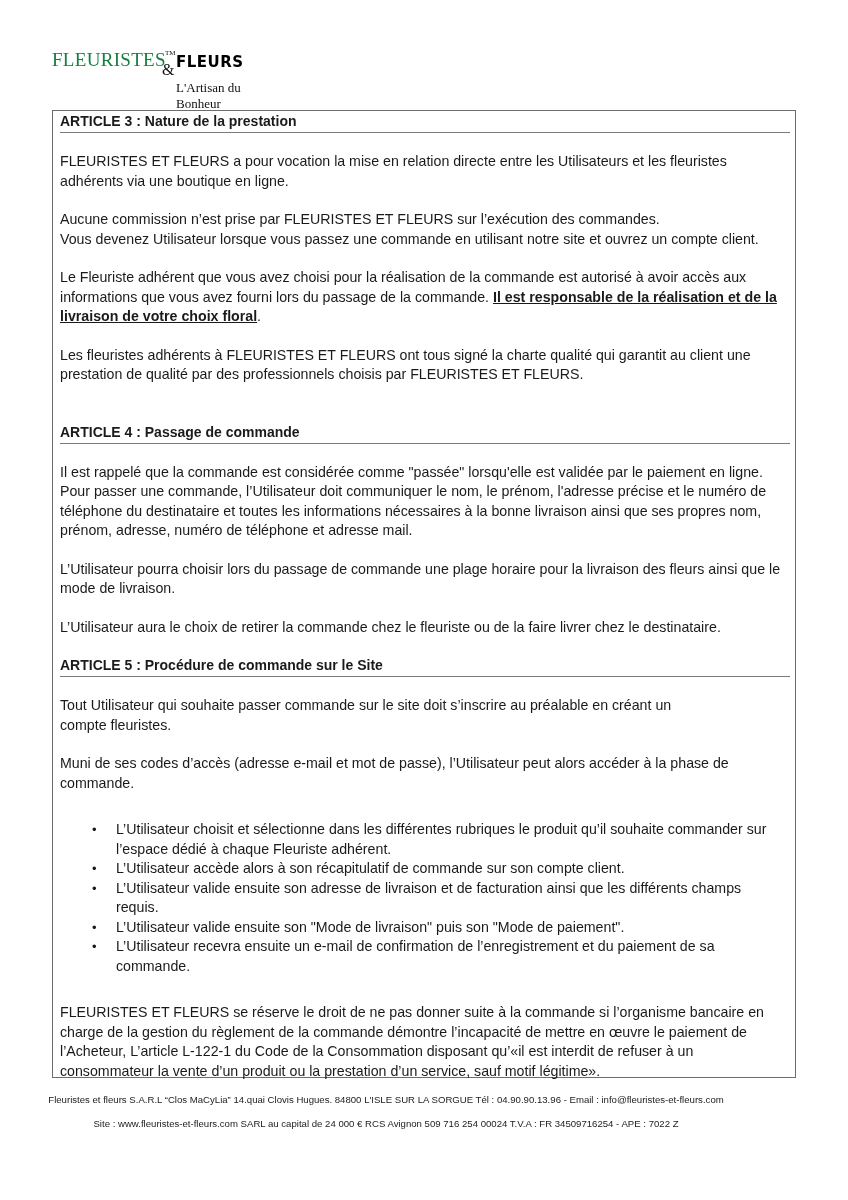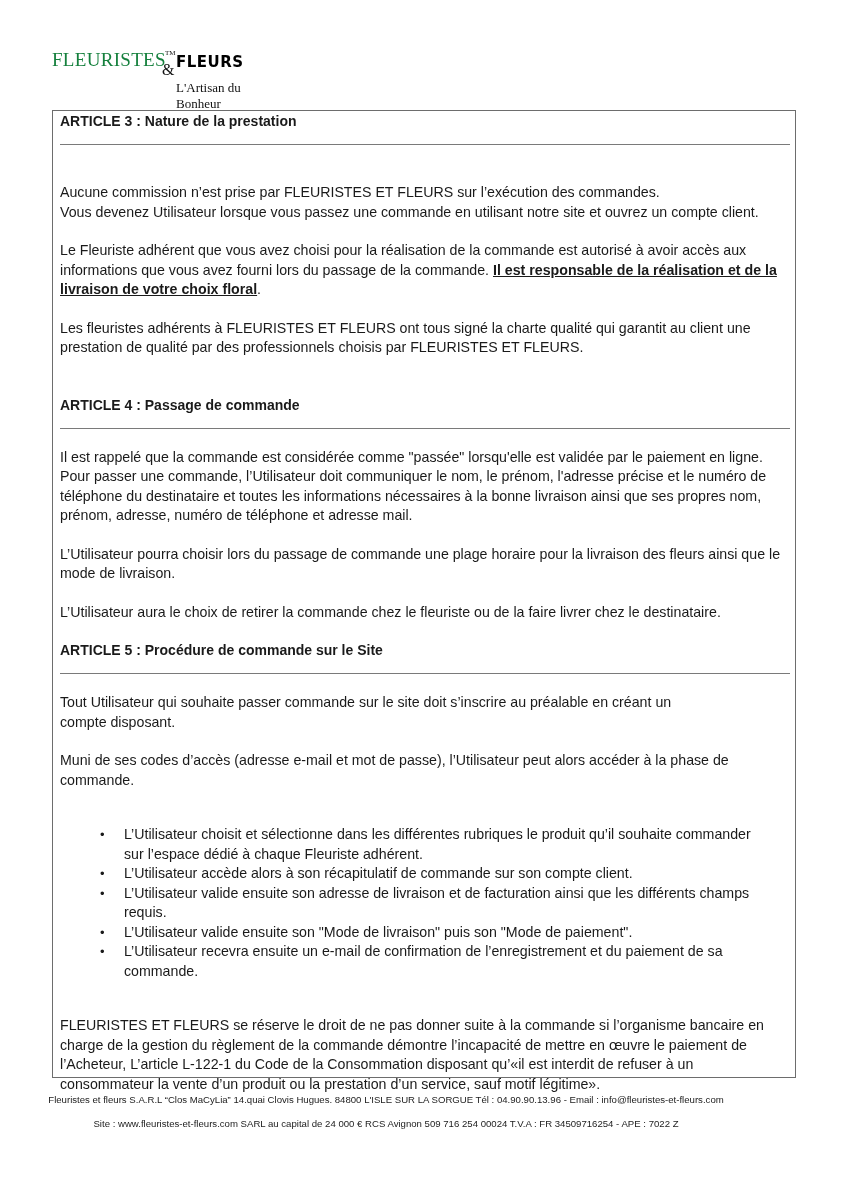--- a/index.html
+++ b/index.html
@@ -18,25 +18,25 @@
   .logo .l3 { position: absolute; left: 124px; top: 31px; font-family: "Liberation Serif", serif;
               font-size: 13px; color: #111; }
 
   .frame { position: absolute; left: 52px; top: 110px; width: 744px; height: 968px;
            border: 1px solid #6d6d6d; box-sizing: border-box; }
 
   .content { position: absolute; left: 60px; top: 112px; width: 730px;
              font-size: 14.2px; line-height: 19.5px; }
 
   .art-heading { font-weight: bold; font-size: 14px; line-height: 19px; margin: 0;
-                 padding-bottom: 13px; border-bottom: 1px solid #7a7a7a; margin-right: 0; }
+                 padding-bottom: 1px; border-bottom: 1px solid #7a7a7a; margin-right: 0; }
   p { margin: 0; }
   .u { font-weight: bold; text-decoration: underline; }
 
-  ul.bullets { margin: 16px; padding-left: 48px; list-style: none; }
+  ul.bullets { margin: 8px; padding-left: 48px; list-style: none; }
   ul.bullets li { position: relative; line-height: 19.5px; }
   ul.bullets li::before { content: "\2022"; position: absolute; left: -24px; top: 0; font-size: 13px; }
 
   .footer { position: absolute; left: 0; width: 772px; text-align: center; font-size: 9.6px; color: #222; }
 </style>
 </head>
 <body>
 
 <div class="logo">
   <span class="l1">FLEURISTES</span>
@@ -46,20 +46,21 @@
   <span class="l3">L'Artisan du Bonheur</span>
 </div>
 
 <div class="frame"></div>
 
 <div class="content">
 
   <section>
     <h2 class="art-heading">ARTICLE 3 : Nature de la prestation</h2>
     <div style="height:19px"></div>
+    <p>FLEURISTES ET FLEURS a pour vocation la mise en relation directe entre les Utilisateurs et les fleuristes adhérents via une boutique en ligne.</p>
     <div style="height:19px"></div>
     <p>Aucune commission n’est prise par FLEURISTES ET FLEURS sur l’exécution des commandes.</p>
     <p>Vous devenez Utilisateur lorsque vous passez une commande en utilisant notre site et ouvrez un compte client.</p>
     <div style="height:19px"></div>
     <p><span>Le Fleuriste adhérent que vous avez choisi pour la réalisation de la commande est autorisé à avoir accès aux informations que vous avez fourni lors du passage de la commande.</span> <span class="u">Il est responsable de la réalisation et de la livraison de votre choix floral</span><span>.</span></p>
     <div style="height:19px"></div>
     <p>Les fleuristes adhérents à FLEURISTES ET FLEURS ont tous signé la charte qualité qui garantit au client une prestation de qualité par des professionnels choisis par FLEURISTES ET FLEURS.</p>
     <div style="height:38px"></div>
   </section>
 
@@ -72,21 +73,21 @@
     <p>L’Utilisateur pourra choisir lors du passage de commande une plage horaire pour la livraison des fleurs ainsi que le mode de livraison.</p>
     <div style="height:19px"></div>
     <p>L’Utilisateur aura le choix de retirer la commande chez le fleuriste ou de la faire livrer chez le destinataire.</p>
     <div style="height:19px"></div>
   </section>
 
   <section>
     <h2 class="art-heading">ARTICLE 5 : Procédure de commande sur le Site</h2>
     <div style="height:19px"></div>
     <p>Tout Utilisateur qui souhaite passer commande sur le site doit s’inscrire au préalable en créant un</p>
-    <p>compte disposant.</p>
+    <p>compte fleuristes.</p>
     <div style="height:19px"></div>
     <p>Muni de ses codes d’accès (adresse e-mail et mot de passe), l’Utilisateur peut alors accéder à la phase de commande.</p>
     <div style="height:19px"></div>
     <ul class="bullets">
       <li>L’Utilisateur choisit et sélectionne dans les différentes rubriques le produit qu’il souhaite commander sur l’espace dédié à chaque Fleuriste adhérent.</li>
       <li>L’Utilisateur accède alors à son récapitulatif de commande sur son compte client.</li>
       <li>L’Utilisateur valide ensuite son adresse de livraison et de facturation ainsi que les différents champs requis.</li>
       <li>L’Utilisateur valide ensuite son "Mode de livraison" puis son "Mode de paiement".</li>
       <li>L’Utilisateur recevra ensuite un e-mail de confirmation de l’enregistrement et du paiement de sa commande.</li>
     </ul>

